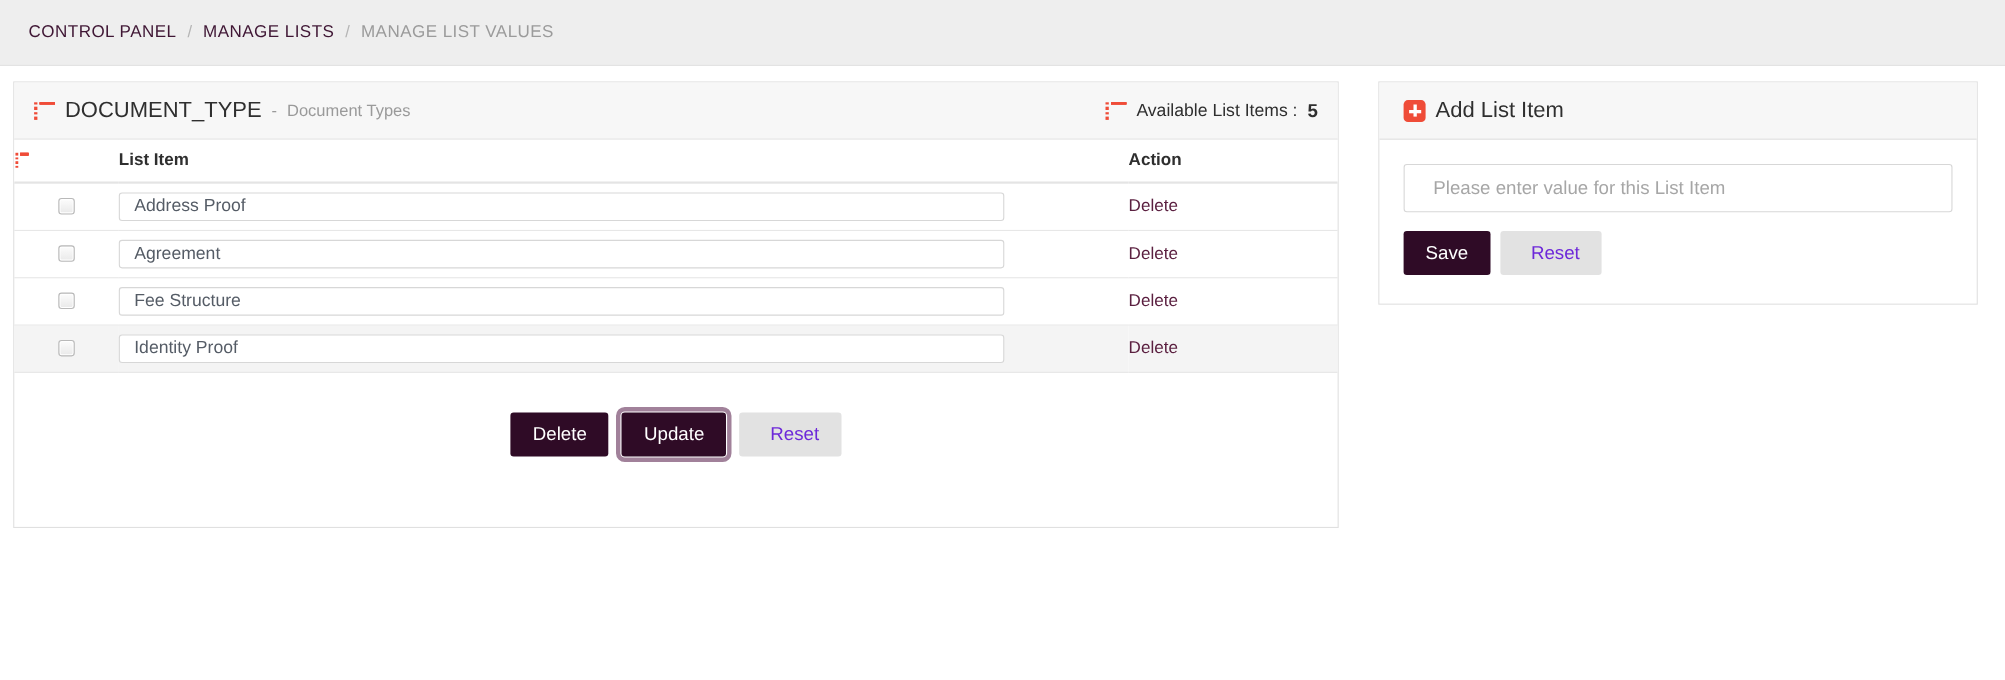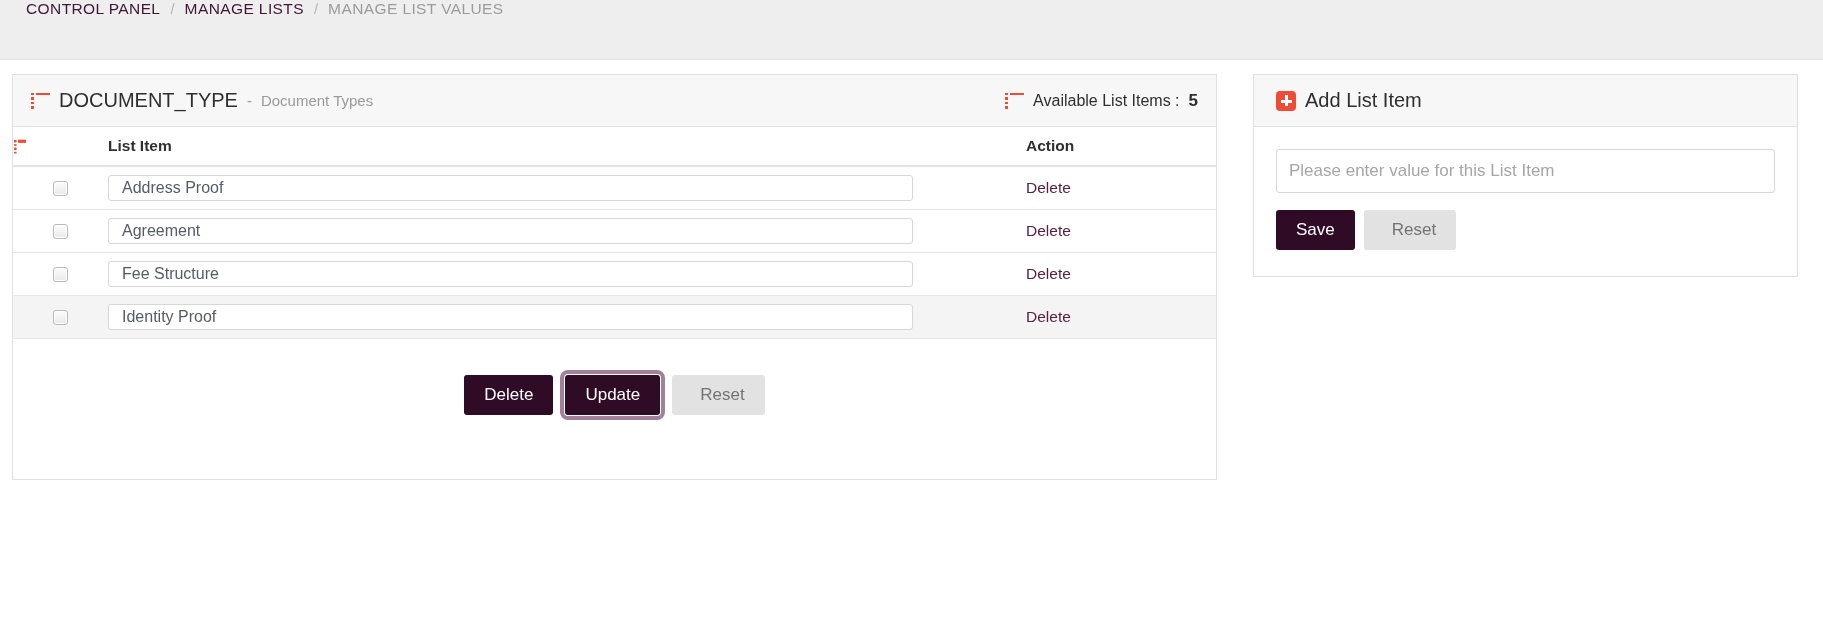--- a/index.html
+++ b/index.html
@@ -11,21 +11,21 @@
     color: #333333;
     overflow: hidden;
   }
 
   
   .breadcrumb-bar {
     height: 60px;
     background: #eeeeee;
     border-bottom: 1px solid #e3e3e3;
     display: flex;
-    align-items: flex-start;
+    align-items: center;
     padding: 0 26px;
   }
   .crumb {
     font-size: 15.5px;
     letter-spacing: 0.4px;
     color: #3f1634;
     text-decoration: none;
     white-space: nowrap;
   }
   .crumb.active { color: #9b9b9b; }
@@ -188,21 +188,21 @@
     padding: 10px 20px;
     cursor: pointer;
     line-height: 1.2;
   }
   .btn-primary {
     background: #2f0b26;
     color: #ffffff;
   }
   .btn-default {
     background: #e2e2e2;
-    color: #737373;
+    color: #6d28d9;
     padding-left: 28px;
   }
   .btn-focus {
     outline: 4px solid #a1819a;
     outline-offset: 1px;
   }
 
   
   .panel-right {
     width: 545px;
@@ -236,21 +236,21 @@
     padding: 22px 22px 26px 22px;
   }
   .add-input {
     width: 100%;
     height: 44px;
     border: 1px solid #d7d7d7;
     border-radius: 3px;
     font-family: "Liberation Sans", sans-serif;
     font-size: 17px;
     color: #555c66;
-    padding: 0 12px;
+    padding: 0 26px;
     outline: none;
     background: #ffffff;
   }
   .add-input::placeholder { color: #a6a6a6; }
   .add-actions {
     margin-top: 17px;
     display: flex;
     gap: 9px;
   }
 </style>

